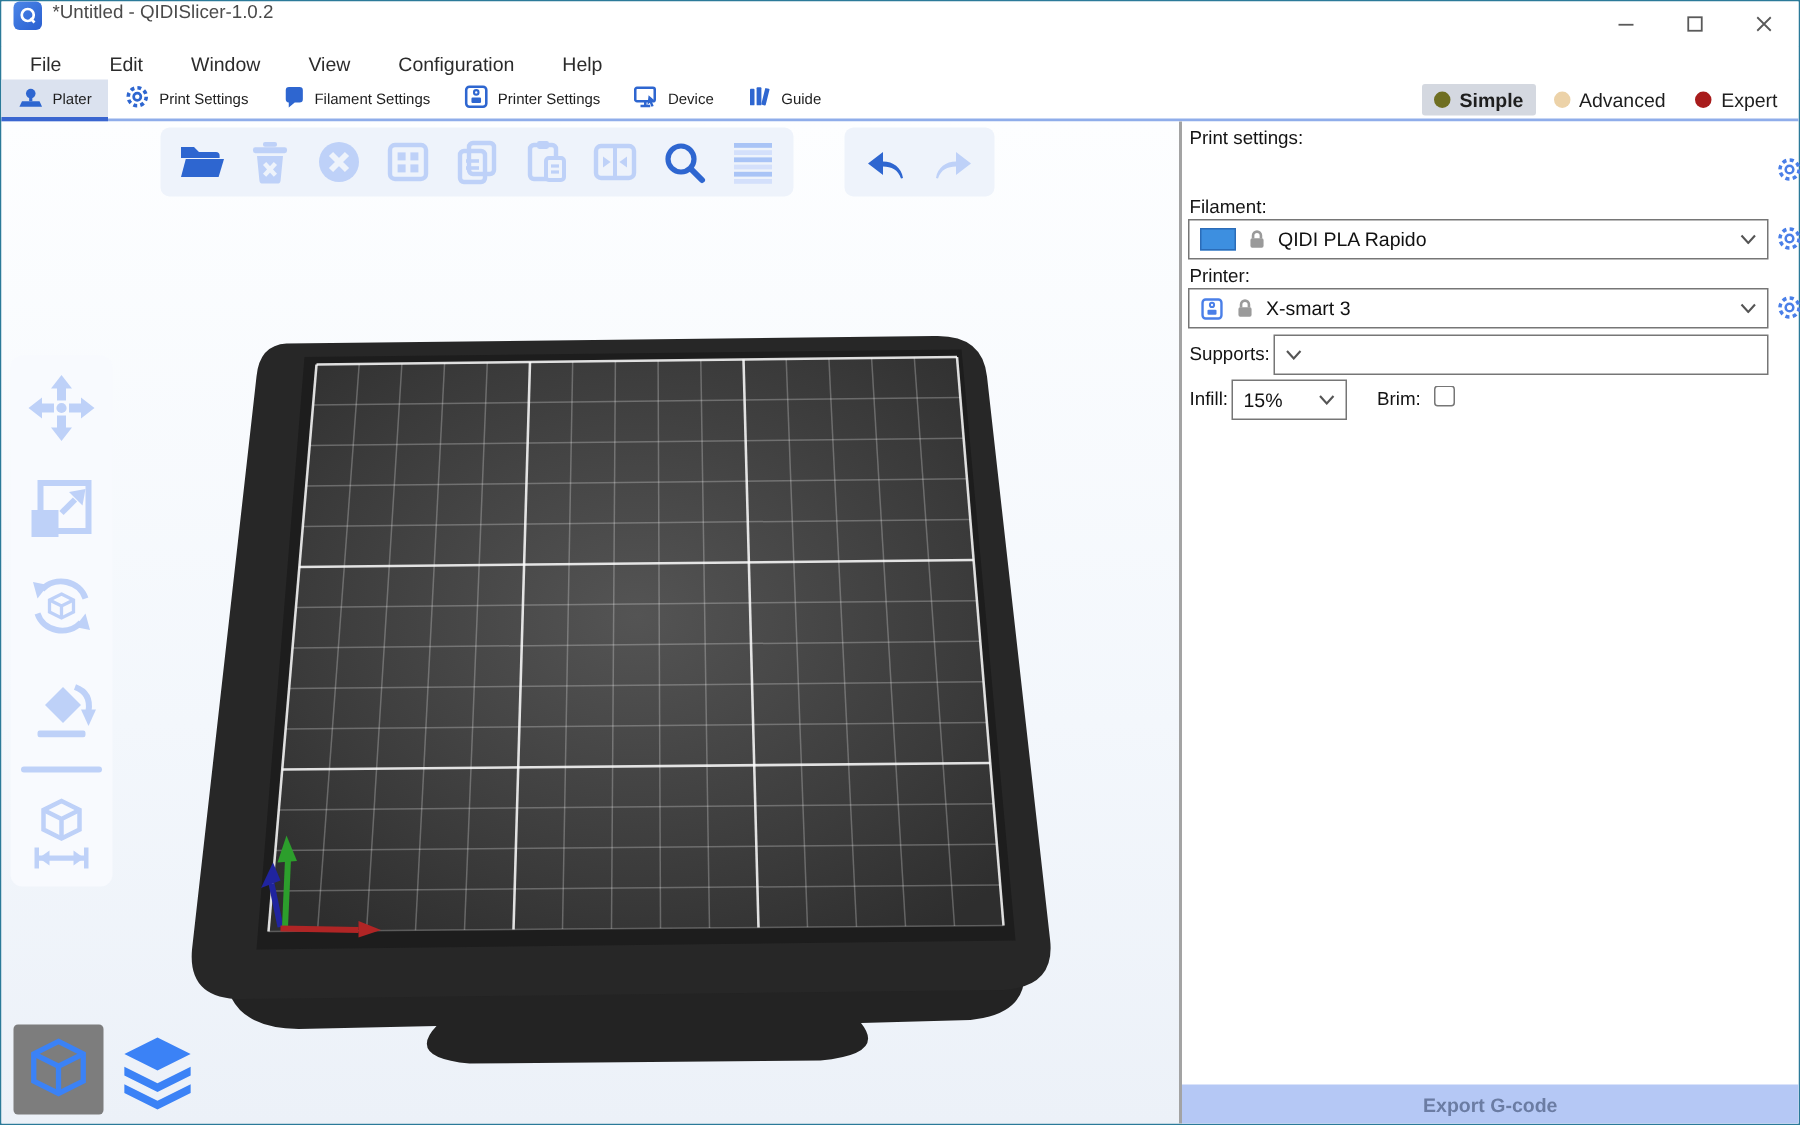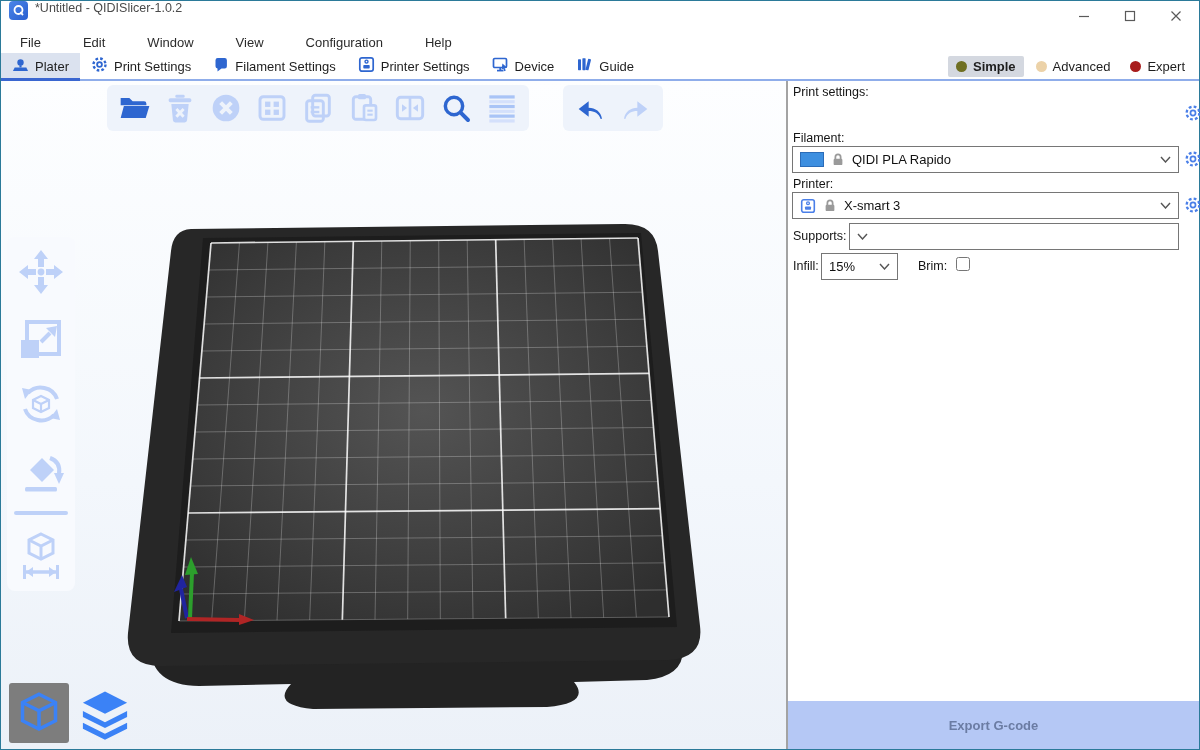--- a/index.html
+++ b/index.html
@@ -10,26 +10,26 @@
   
   #titlebar { position:absolute; left:0; top:0; right:0; height:30px; background:#fff; display:flex; align-items:flex-start; }
   #app-icon { width:19px; height:19px; margin-left:8px; border-radius:4px;
     background:linear-gradient(135deg,#4b86e8,#2a5fd0); display:flex; align-items:center; justify-content:center; }
   #title-text { margin-left:7px; font-size:12.5px; color:#4a4a4a; }
   #win-controls { margin-left:auto; display:flex; height:100%; }
   .win-btn { width:46px; height:100%; display:flex; align-items:center; justify-content:center; cursor:default; }
   .win-btn svg { stroke:#5a5a5a; }
 
   
-  #menubar { position:absolute; left:0; top:30px; right:0; height:22px; background:#fff; display:flex; align-items:center; padding-left:8px; gap:20px; }
+  #menubar { position:absolute; left:0; top:30px; right:0; height:22px; background:#fff; display:flex; align-items:center; padding-left:8px; gap:10px; }
   .menu-item { font-size:13px; color:#2b2b2b; padding:2px 11px; }
 
   
   #tabbar { position:absolute; left:0; top:52px; right:0; height:28px; background:#fff; border-bottom:2px solid #8fadea; display:flex; align-items:stretch; }
-  .tab { display:flex; align-items:center; gap:6px; padding:0 11px; font-size:13px; color:#1e1e1e; position:relative; }
+  .tab { display:flex; align-items:center; gap:6px; padding:0 11px; font-size:10px; color:#1e1e1e; position:relative; }
   .tab.active { background:#dbe2ef; }
   .tab.active::after { content:""; position:absolute; left:0; right:0; bottom:-2px; height:3px; background:#3a66d0; }
   #mode-switch { margin-left:auto; display:flex; align-items:center; gap:4px; padding-right:6px; }
   .mode { display:flex; align-items:center; gap:6px; font-size:13px; color:#1e1e1e; padding:3px 8px; border-radius:2px; }
   .mode.active { background:#d4d8e0; font-weight:bold; }
   .mode-dot { width:11px; height:11px; border-radius:50%; }
 
   
   #viewport { position:absolute; left:0; top:80px; width:785px; height:668px;
     background:linear-gradient(180deg,#fdfeff 0%,#f3f7fc 60%,#ecf1f8 100%); }
@@ -53,21 +53,21 @@
 
   
   #sidebar { position:absolute; left:785px; top:80px; right:0; bottom:0; background:#fff; border-left:2px solid #a3a3a3; font-size:12.5px; color:#141414; }
   .sb-label { position:absolute; left:5px; }
   .combo { position:absolute; height:27px; border:1px solid #767676; background:#fff; display:flex; align-items:center; padding:0 7px; gap:7px; }
   .combo .val { flex:1; font-size:13px; color:#111; white-space:nowrap; overflow:hidden; }
   .chev { flex:none; }
   .gear-side { position:absolute; width:20px; height:20px; display:flex; align-items:center; justify-content:center; }
   #filament-swatch { width:24px; height:15px; border:1px solid #2b6cb8; flex:none; }
   #brim-check { width:14px; height:14px; accent-color:#2e66d0; }
-  #export-btn { position:absolute; left:0; right:0; bottom:0; height:48px; background:#b5c8f5; border:none;
+  #export-btn { position:absolute; left:0; right:0; bottom:0; height:26px; background:#b5c8f5; border:none;
     font-family:"Liberation Sans",sans-serif; font-size:13px; font-weight:bold; color:#6b7ca3; }
 
   .ic-dark { fill:#2e66d0; }
   .ic-light { fill:#bed1f8; }
   .st-dark { stroke:#2e66d0; fill:none; }
   .st-light { stroke:#bed1f8; fill:none; }
 </style>
 </head>
 <body>
 

